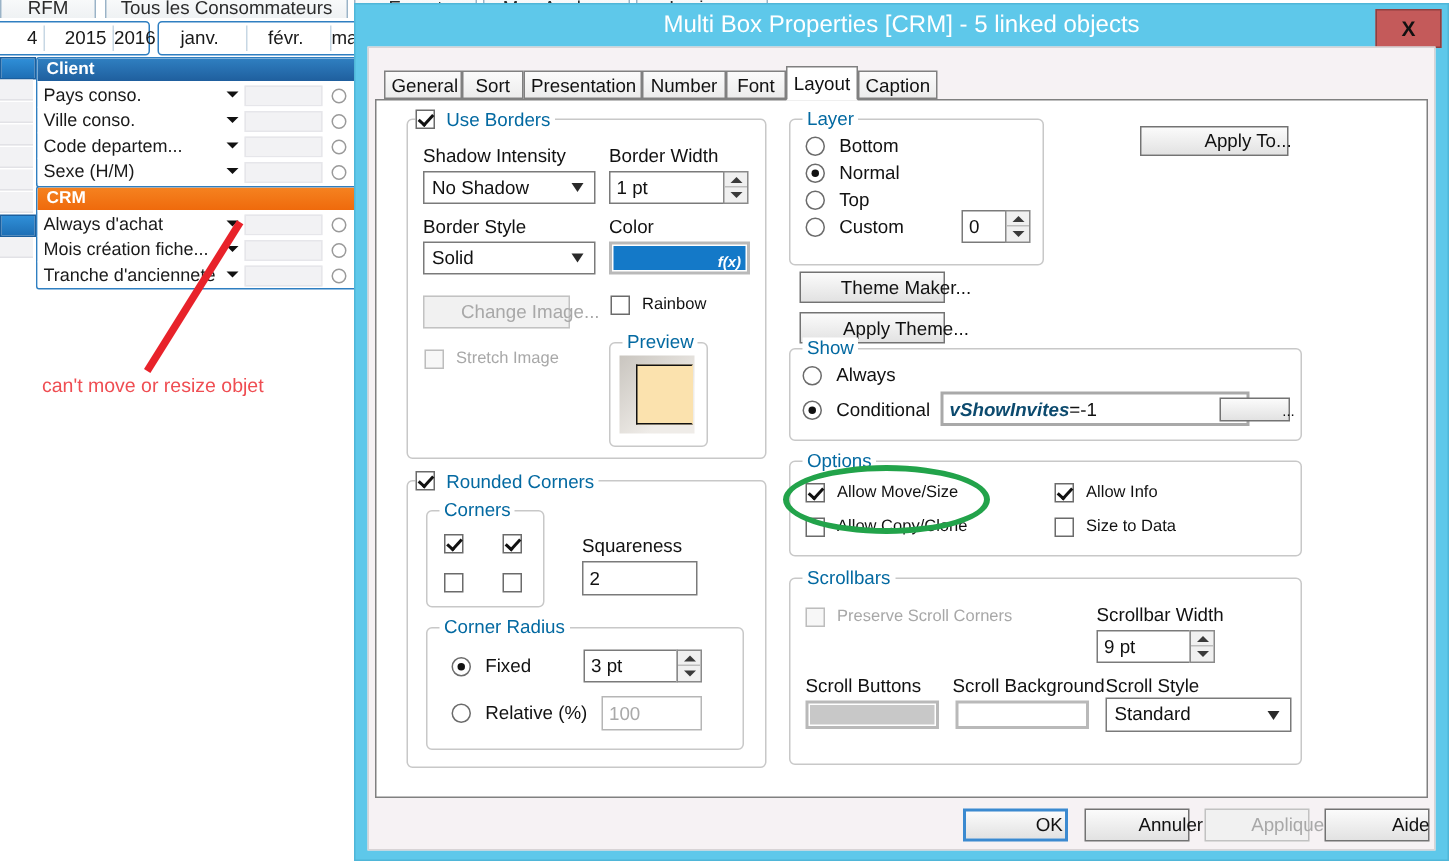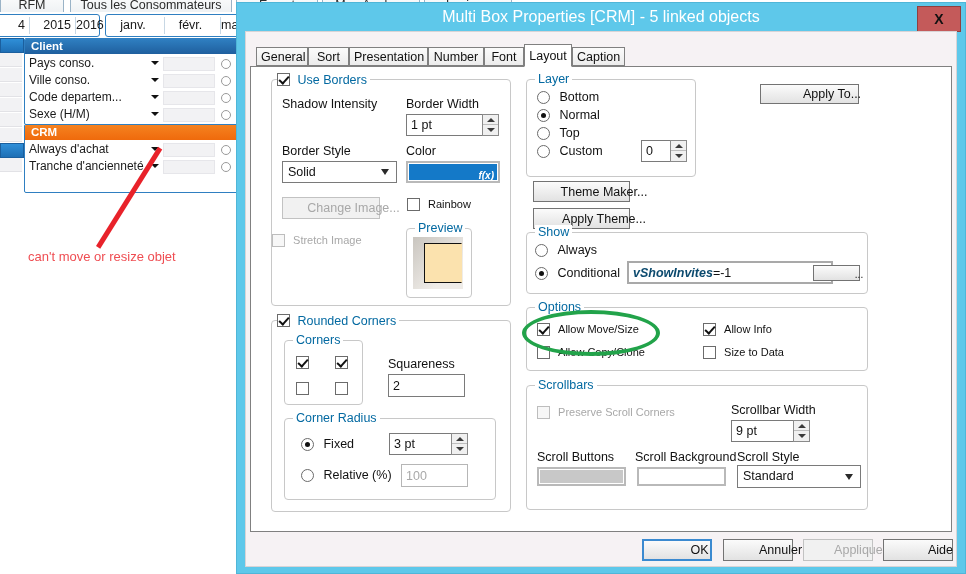--- a/index.html
+++ b/index.html
@@ -233,20 +233,26 @@
 
   <div class="panel" style="left:24px;top:124px;width:213px;height:67px;">
     <div class="panel-hd orange">CRM</div>
     <div class="prow">
       <span class="lbl">Always d'achat</span>
       <span class="caret" style="left:126px;"></span>
       <span class="bar" style="left:138px;width:50px;"></span>
       <span class="circ" style="left:196px;"></span>
     </div>
     <div class="prow">
+      <span class="lbl">Mois création fiche...</span>
+      <span class="caret" style="left:126px;"></span>
+      <span class="bar" style="left:138px;width:50px;"></span>
+      <span class="circ" style="left:196px;"></span>
+    </div>
+    <div class="prow">
       <span class="lbl">Tranche d'ancienneté</span>
       <span class="caret" style="left:126px;"></span>
       <span class="bar" style="left:138px;width:50px;"></span>
       <span class="circ" style="left:196px;"></span>
     </div>
   </div>
 
   <div class="annot-line" style="left:96px;top:246px;width:117px;height:5px;transform:rotate(-58deg);"></div>
   <div class="annot-text" style="left:28px;top:249px;">can't move or resize objet</div>
 </div>
@@ -269,20 +275,24 @@
 
     <div id="tabpage">
 
       <div class="grp" style="left:20px;top:12px;width:240px;height:227px;">
         <span class="cap chk">
           <span class="cb on"></span>
           <span style="display:inline-block;vertical-align:middle;margin-left:4px;">Use Borders</span>
         </span>
 
         <span class="lab" style="left:10px;top:17px;">Shadow Intensity</span>
+        <div class="combo" style="left:10px;top:34px;width:115px;height:22px;">
+          <span class="txt">No Shadow</span>
+          <span class="cv"></span>
+        </div>
 
         <span class="lab" style="left:134px;top:17px;">Border Width</span>
         <div class="inp" style="left:134px;top:34px;width:77px;height:22px;">
           <span>1 pt</span>
         </div>
         <div class="spin" style="left:210px;top:34px;height:22px;">
           <div>
               <span class="ar up"></span>
             </div>
             <div>
@@ -297,21 +307,21 @@
         </div>
 
         <span class="lab" style="left:134px;top:64px;">Color</span>
         <div class="swatch" style="left:134px;top:81px;width:94px;height:22px;">
           <span class="fill" style="background:#1479c8;"></span>
           <span class="fx">f(x)</span>
         </div>
 
         <div class="btn dis" style="left:10px;top:117px;width:98px;height:22px;">Change Image...</div>
 
-        <div class="cbrow dis" style="left:0;top:152px;">
+        <div class="cbrow dis" style="left:11px;top:152px;">
           <span class="cb dis"></span>
           <span class="t">Stretch Image</span>
         </div>
 
         <div class="cbrow" style="left:135px;top:116px;">
           <span class="cb"></span>
           <span class="t">Rainbow</span>
         </div>
 
         <div class="grp" style="left:134px;top:148px;width:66px;height:70px;">

